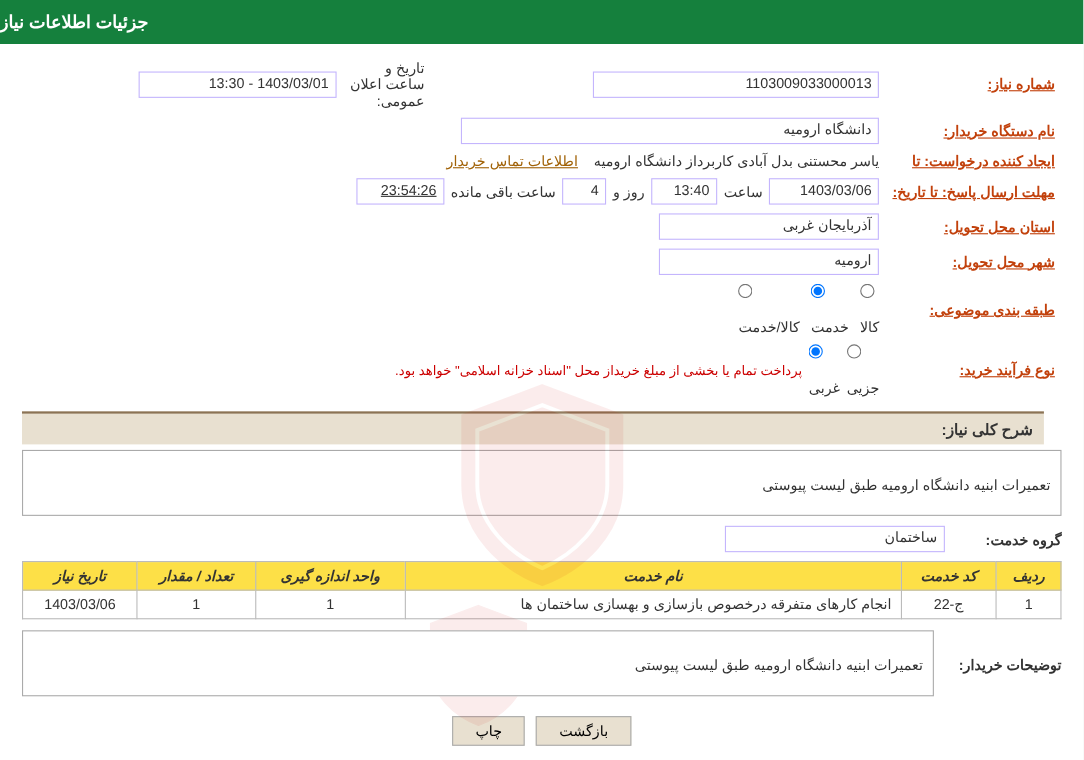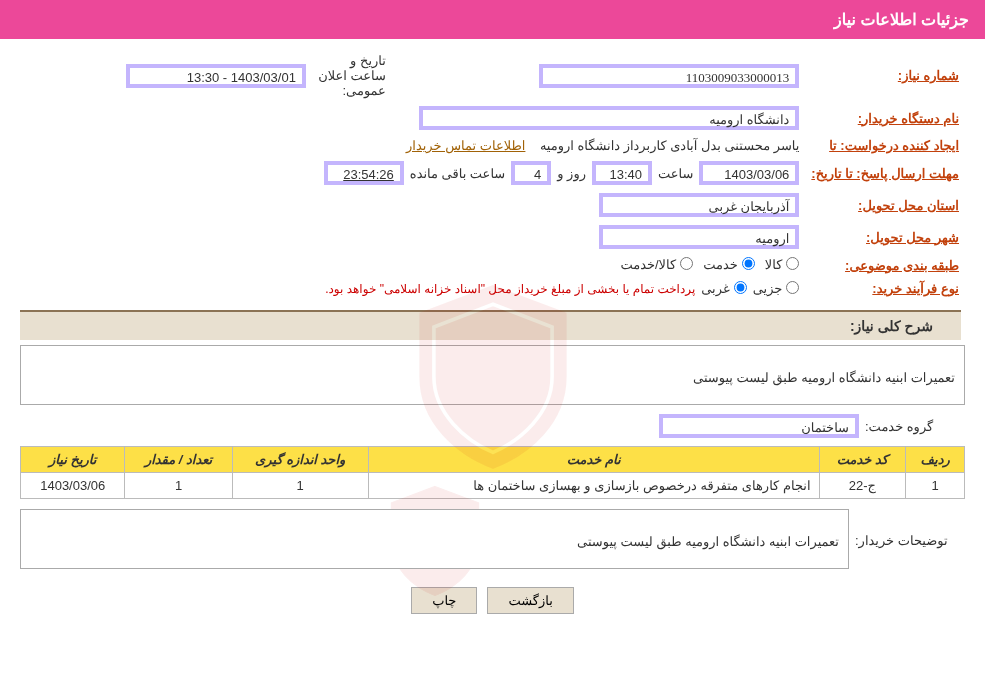--- a/index.html
+++ b/index.html
@@ -11,24 +11,24 @@
       color: #333;
     }
     .page-container {
       width: 985px;
       min-height: 691px;
       background: #fff;
       margin: 0 auto;
       padding: 0;
     }
     .header-bar {
-      background: #ec4899;
+      background: #15803d;
       color: #fff;
-      text-align: right;
-      padding: 10px 16px;
+      text-align: left;
+      padding: 10px 0;
       font-size: 16px;
       font-weight: bold;
     }
     .content-area {
       padding: 10px 20px;
     }
     .info-table {
       width: 100%;
       border-collapse: collapse;
       margin-bottom: 8px;
@@ -42,36 +42,36 @@
       color: #c2410c;
       font-weight: bold;
       width: 120px;
       text-decoration: underline;
     }
     .value-cell {
       text-align: right;
     }
     .input-box-wide {
       width: 260px;
-      font-family: Liberation Serif, serif;
     }
     .link-blue {
       color: #a16207;
       text-decoration: underline;
       cursor: pointer;
     }
     .radio-group {
       display: inline-flex;
       gap: 10px;
       align-items: center;
     }
     .radio-item {
       display: flex;
-      align-items: flex-start;
-      gap: 4px;
+      align-items: flex-end;
+      gap: 19px;
+      flex-direction: column;
     }
     .row-flex {
       display: flex;
       align-items: center;
       gap: 6px;
       flex-wrap: wrap;
     }
     .services-table {
       width: 100%;
       border-collapse: collapse;
@@ -121,40 +121,40 @@
     .btn-back {
       background: #e8e0d0;
     }
     .field-row {
       display: flex;
       align-items: center;
       margin: 4px 0;
       gap: 6px;
     }
     .field-label {
-      font-weight: normal;
+      font-weight: bold;
       white-space: nowrap;
       min-width: 100px;
-      text-align: left;
+      text-align: right;
     }
     .text-input {
-      border: 4px solid #c4b5fd;
+      border: 1px solid #c4b5fd;
       padding: 3px 6px;
       background: #fff;
       text-align: right;
       height: 24px;
     }
     .section-header {
       background: #e8e0d0;
       border-top: 2px solid #8B7355;
       color: #333;
       font-weight: bold;
       font-size: 14px;
-      padding: 6px 28px;
-      margin: 10px 4px 5px 0;
+      padding: 6px 10px;
+      margin: 10px 16px 5px 0;
       text-align: right;
     }
     .note-text {
       color: #c00;
       font-size: 12px;
       text-align: right;
     }
     .shield-watermark {
       position: absolute;
       left: 50%;

